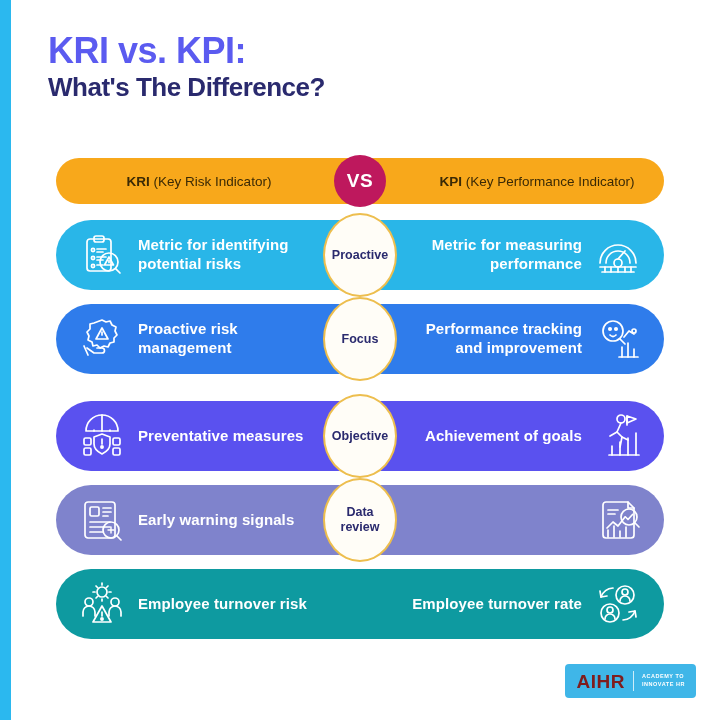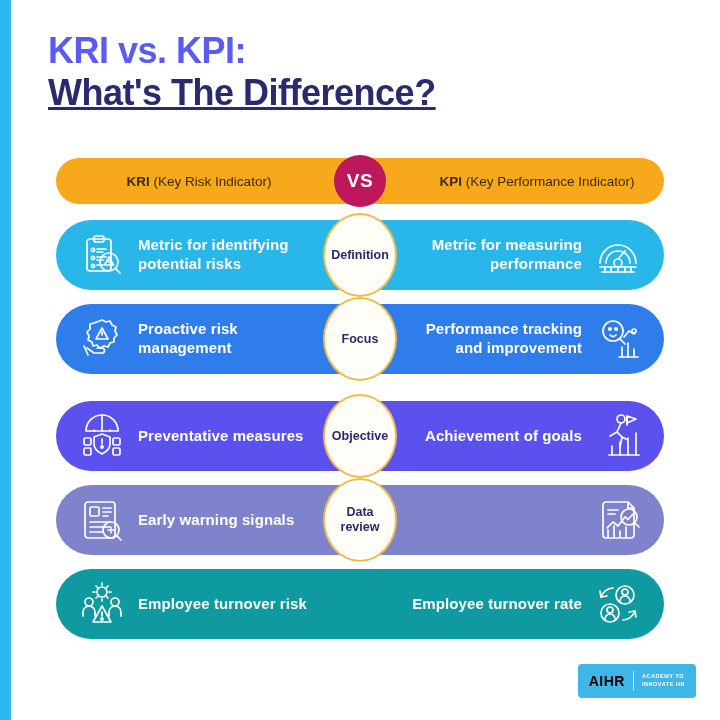--- a/index.html
+++ b/index.html
@@ -19,22 +19,22 @@
 
   
   .title-block{
     position:absolute; left:48px; top:30px; width:620px;
   }
   .title-line1{
     font-size:36px; font-weight:bold; letter-spacing:-0.5px;
     color:#5b5bf0; line-height:1.18;
   }
   .title-line2{
-    font-size:36px; font-weight:bold; letter-spacing:-0.5px;
-    color:#2a2a6e; line-height:1.18;text-decoration:underline;
+    font-size:26px; font-weight:bold; letter-spacing:-0.5px;
+    color:#2a2a6e; line-height:1.18;
   }
 
   
   .board{
     position:absolute; left:0; top:158px; width:720px;
   }
 
   .row{
     position:relative;
     height:70px;
@@ -125,21 +125,21 @@
 
   
   .logo{
     position:absolute; right:24px; bottom:22px;
     background:#3fb6e8;
     border-radius:4px;
     padding:7px 11px;
     display:flex; align-items:center; gap:8px;
   }
   .logo-main{
-    color:#000000; font-size:14px; font-weight:bold; letter-spacing:0.5px;
+    color:#7f1d1d; font-size:19px; font-weight:bold; letter-spacing:0.5px;
     line-height:1;
   }
   .logo-div{
     width:1px; height:20px; background:rgba(255,255,255,0.75);
   }
   .logo-sub{
     color:#ffffff; font-size:5.5px; font-weight:bold;
     line-height:1.45; letter-spacing:0.55px;
   }
 </style>
@@ -186,21 +186,21 @@
           <circle cx="31" cy="31" r="9" fill="none"></circle>
           <path d="M31 26l4.5 8h-9z"></path>
             <path d="M31 29.5v2"></path>
           <path d="M37.6 37.6L42 42"></path>
         </svg>
       </span>
       <div class="label">Metric for identifying potential risks</div>
     </div>
     <div class="center-slot">
       <div class="oval">
-        <span>Definition</span>
+        <span>Proactive</span>
       </div>
     </div>
     <div class="side right">
       <div class="label">Metric for measuring performance</div>
       <span class="ico">
         <svg viewBox="0 0 48 48" fill="none" stroke="#ffffff" stroke-width="1.7" stroke-linecap="round" stroke-linejoin="round">
           <path d="M6 32a18 18 0 0136 0"></path>
           <path d="M12 32a12 12 0 0124 0"></path>
           <circle cx="24" cy="32" r="4"></circle>
           <path d="M24 28l7-8"></path>

